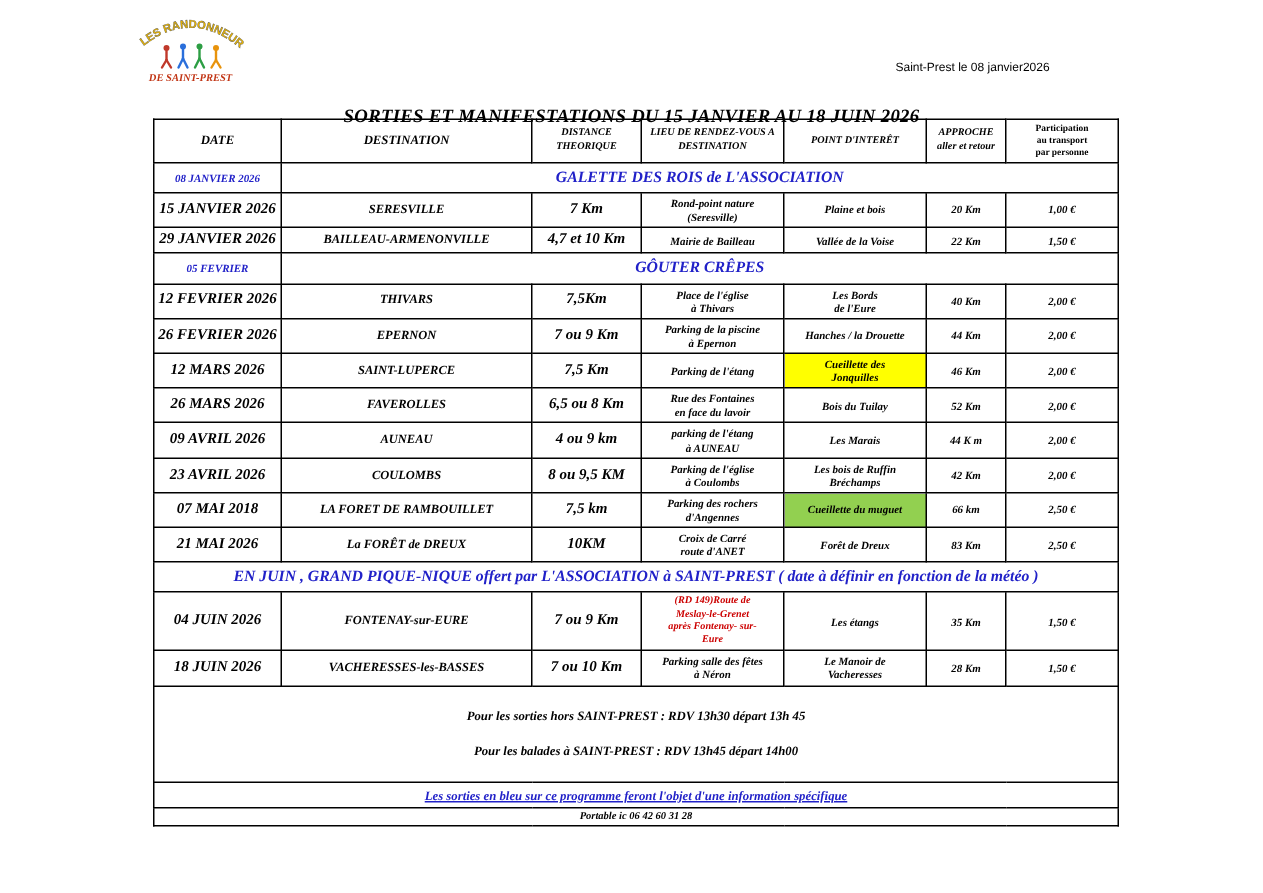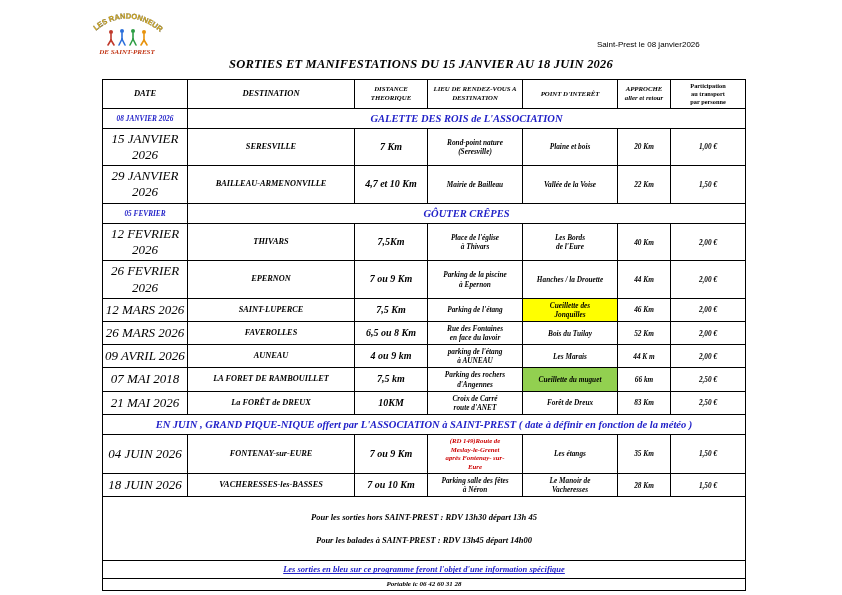--- a/index.html
+++ b/index.html
@@ -4,33 +4,33 @@
 <style>
   * { margin:0; padding:0; box-sizing:border-box; }
   html,body { width:842px; height:595px; background:#ffffff; overflow:hidden; }
   body { position:relative; font-family:"Liberation Serif", serif; color:#000; }
 
   .logo { position:absolute; left:86px; top:5px; width:82px; height:52px; }
 
   .date-note { position:absolute; left:597px; top:40px; font-family:"Liberation Sans", sans-serif;
                font-size:8px; color:#000; }
 
-  .title { position:absolute; top:57px; left:0; width:100%; text-align:center;
+  .title { position:absolute; top:70px; left:0; width:100%; text-align:center;
            font-size:12.5px; font-weight:bold; font-style:italic; letter-spacing:.2px; }
 
   .tablewrap { position:absolute; top:79px; left:102px; width:643px; }
   table { border-collapse:collapse; width:100%; table-layout:fixed; font-style:italic; }
   th, td { border:1px solid #000; padding:2px 1px; text-align:center; vertical-align:middle;
            white-space:pre-line; overflow:hidden; line-height:1.25; }
 
   thead th { font-weight:bold; font-size:6.8px; }
   th.h-date, th.h-dest { font-size:8.5px; }
   th.h-part { font-size:6.3px; font-style:normal; }
 
-  .c-date   { font-size:13px; font-weight:normal; }
+  .c-date   { font-size:10px; font-weight:bold; }
   .c-dest   { font-size:8.3px; font-weight:bold; }
   .c-dist   { font-size:10px; font-weight:bold; }
   .c-rdv    { font-size:7.3px; font-weight:bold; }
   .c-interest { font-size:7.3px; font-weight:bold; }
   .c-app    { font-size:7.3px; font-weight:bold; }
   .c-part   { font-size:7.3px; font-weight:bold;margin-top:13px; }
 
   .banner-date { color:var(--blue); font-size:7.3px; font-weight:bold; }
   .banner-text { color:var(--blue); font-size:10.5px; font-weight:bold; padding:3px 2px; }
   .red-text { color:var(--red); font-size:6.8px; }
@@ -183,20 +183,31 @@
           <td class="c-date">09 AVRIL 2026</td>
           <td class="c-dest">AUNEAU</td>
           <td class="c-dist">4 ou 9 km</td>
           <td class="c-rdv">parking de l'étang
 à AUNEAU</td>
           <td class="c-interest">Les Marais</td>
           <td class="c-app">44 K m</td>
           <td class="c-part">2,00 €</td>
         </tr>
         <tr>
+          <td class="c-date">23 AVRIL 2026</td>
+          <td class="c-dest">COULOMBS</td>
+          <td class="c-dist">8 ou 9,5 KM</td>
+          <td class="c-rdv">Parking de l'église
+à Coulombs</td>
+          <td class="c-interest">Les bois de Ruffin
+Bréchamps</td>
+          <td class="c-app">42 Km</td>
+          <td class="c-part">2,00 €</td>
+        </tr>
+        <tr>
           <td class="c-date">07 MAI 2018</td>
           <td class="c-dest">LA FORET DE RAMBOUILLET</td>
           <td class="c-dist">7,5 km</td>
           <td class="c-rdv">Parking des rochers
 d'Angennes</td>
           <td class="c-interest" style="background: rgb(146, 208, 80);">Cueillette du muguet</td>
           <td class="c-app">66 km</td>
           <td class="c-part">2,50 €</td>
         </tr>
         <tr>

